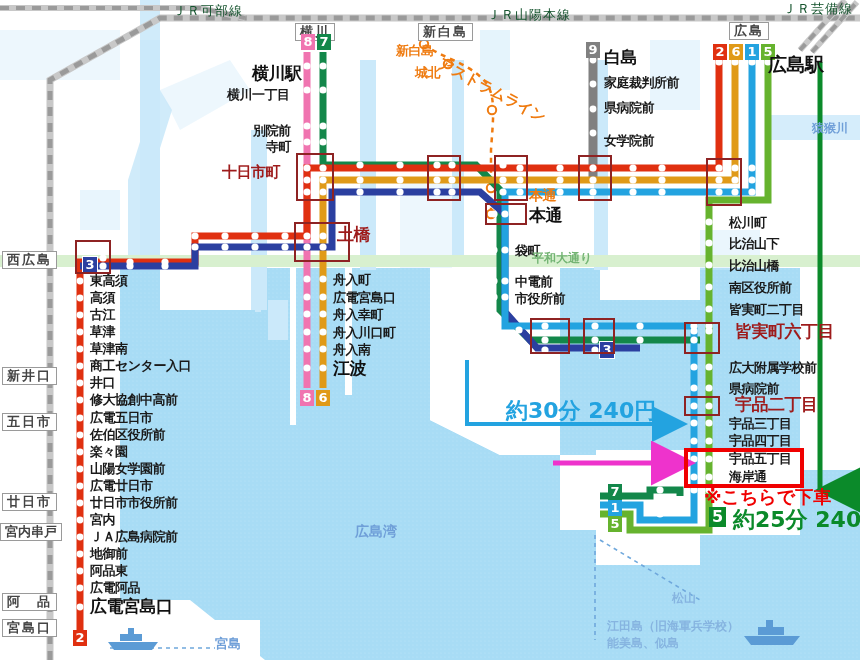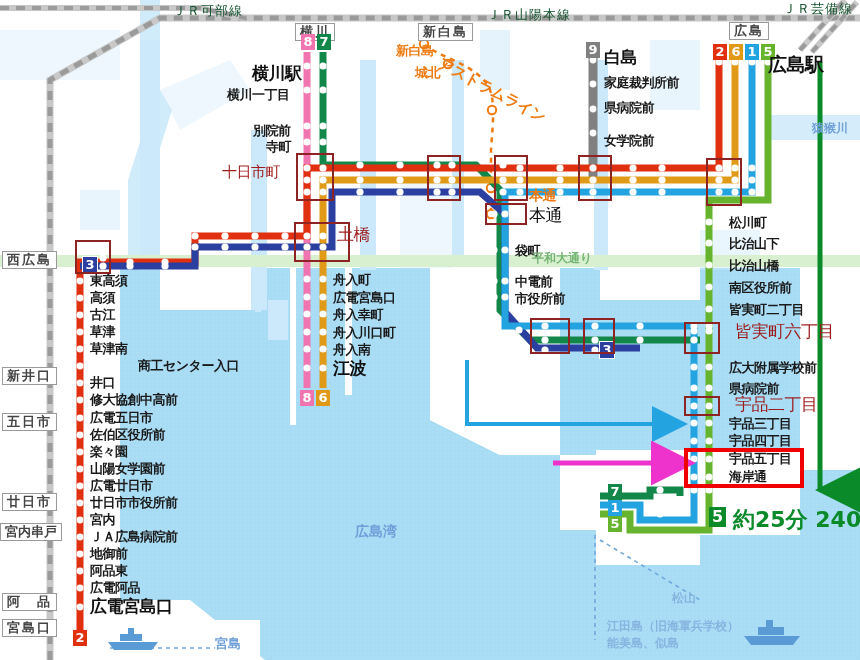--- a/index.html
+++ b/index.html
@@ -3,21 +3,21 @@
 <meta charset="utf-8">
 <title>Hiroden Route Map</title>
 <style>
   html,body{margin:0;padding:0;background:#fff;}
   body{font-family:"DejaVu Sans","Liberation Sans",sans-serif;}
   #map{position:relative;width:860px;height:660px;overflow:hidden;background:#ffffff;}
   #map svg{position:absolute;left:0;top:0;}
   .lbl{position:absolute;white-space:nowrap;line-height:1;}
   .v{writing-mode:vertical-rl;text-orientation:upright;white-space:nowrap;line-height:1;}
   .stn{font-size:13px;color:#1a1a1a;font-weight:bold;letter-spacing:-0.5px;}
-  .stn-red{font-size:15px;color:#9e1b1b;font-weight:normal;letter-spacing:-0.5px;}
+  .stn-red{font-size:15px;color:#9e1b1b;font-weight:bold;letter-spacing:-0.5px;}
   .stn-orange{font-size:13px;color:#ef7b10;font-weight:bold;letter-spacing:-0.5px;}
   .stn-big{font-size:17px;color:#111;font-weight:bold;letter-spacing:-0.5px;}
   .jrline{font-size:13px;color:#14532d;font-weight:normal;letter-spacing:1px;}
   .water-lbl{font-size:12px;color:#6f9fd8;font-weight:bold;letter-spacing:0px;}
   .water-lbl2{font-size:11px;color:#86b4e0;font-weight:bold;}
   .road-lbl{font-size:12px;color:#73b473;font-weight:bold;}
   .jrbox{position:absolute;border:1px solid #9a9a9a;background:#fff;color:#444;
          font-size:13px;font-weight:bold;padding:1px 4px;letter-spacing:2px;line-height:1.1;}
   .badge{position:absolute;color:#fff;font-weight:bold;font-size:13px;
          width:14px;height:16px;line-height:16px;text-align:center;
@@ -542,21 +542,21 @@
 <div class="lbl stn" style="left:729px;top:452px;">宇品五丁目</div>
 <div class="lbl stn" style="left:729px;top:470px;">海岸通</div>
 <div class="v stn" style="left:700px;top:418px;font-size:10px;">元宇品口</div>
 <div class="v stn" style="left:620px;top:450px;font-size:15px;">広島港</div>
 
 <div class="lbl stn" style="left:90px;top:274px;">東高須</div>
 <div class="lbl stn" style="left:90px;top:291px;">高須</div>
 <div class="lbl stn" style="left:90px;top:308px;">古江</div>
 <div class="lbl stn" style="left:90px;top:325px;">草津</div>
 <div class="lbl stn" style="left:90px;top:342px;">草津南</div>
-<div class="lbl stn" style="left:90px;top:359px;margin-left:48px;">商工センター入口</div>
+<div class="lbl stn" style="left:90px;top:359px;">商工センター入口</div>
 <div class="lbl stn" style="left:90px;top:376px;">井口</div>
 <div class="lbl stn" style="left:90px;top:393px;">修大協創中高前</div>
 <div class="lbl stn" style="left:90px;top:411px;">広電五日市</div>
 <div class="lbl stn" style="left:90px;top:428px;">佐伯区役所前</div>
 <div class="lbl stn" style="left:90px;top:445px;">楽々園</div>
 <div class="lbl stn" style="left:90px;top:462px;">山陽女学園前</div>
 <div class="lbl stn" style="left:90px;top:479px;">広電廿日市</div>
 <div class="lbl stn" style="left:90px;top:496px;">廿日市市役所前</div>
 <div class="lbl stn" style="left:90px;top:513px;">宮内</div>
 <div class="lbl stn" style="left:90px;top:530px;">ＪＡ広島病院前</div>
@@ -575,17 +575,19 @@
 <div class="lbl water-lbl" style="left:812px;top:122px;">猿猴川</div>
 
 <div class="lbl water-lbl" style="left:355px;top:524px;font-size:14px;">広島湾</div>
 <div class="lbl water-lbl" style="left:215px;top:637px;font-size:13px;">宮島</div>
 <div class="lbl water-lbl2" style="left:672px;top:592px;font-size:12px;">松山</div>
 <div class="lbl water-lbl2" style="left:607px;top:620px;font-size:12px;">江田島（旧海軍兵学校）</div>
 <div class="lbl water-lbl2" style="left:607px;top:637px;font-size:12px;">能美島、似島</div>
 
 <div class="lbl road-lbl" style="left:532px;top:252px;">平和大通り</div>
 
+<div class="note" style="left:506px;top:396px;color:#23a3e0;font-size:22px;">約30分 240円</div>
 <div class="note" style="left:733px;top:505px;color:#0b8a2a;font-size:22px;">約25分 240円</div>
+<div class="note" style="left:704px;top:485px;color:#f00000;font-size:18px;">※こちらで下車</div>
 
 <div class="badge" style="left:709px;top:507px;background:#0b8a2a;width:17px;height:20px;line-height:20px;font-size:16px;">5</div>
 
 </div>
 
 </body></html>

